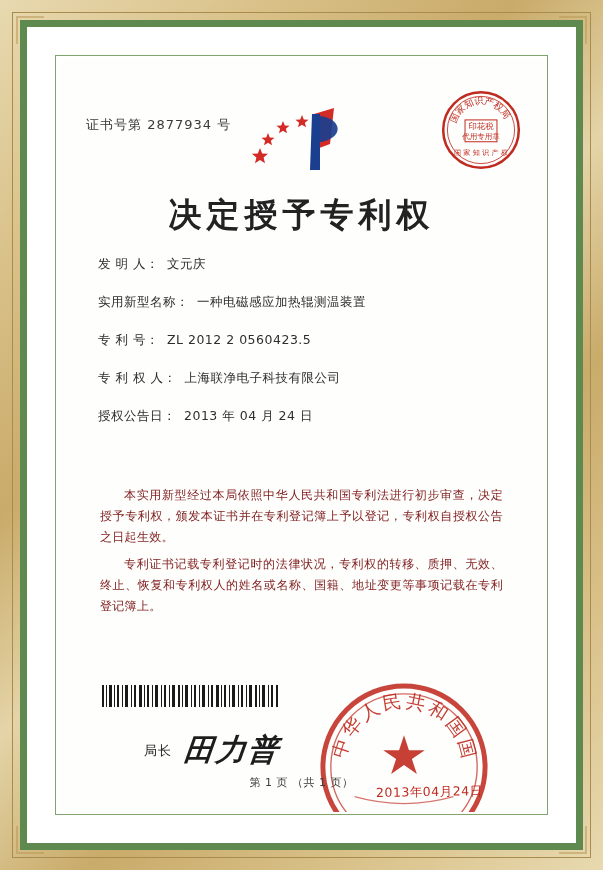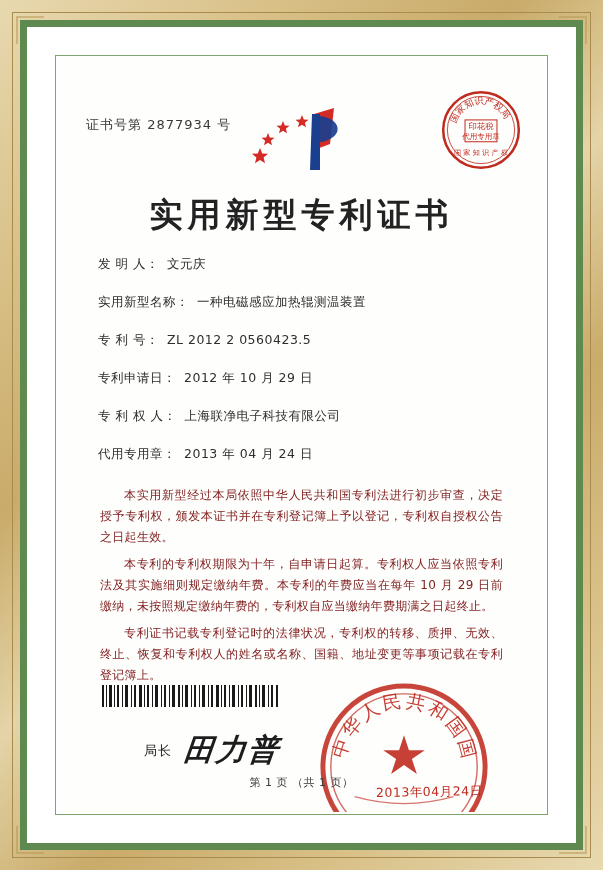--- a/index.html
+++ b/index.html
@@ -246,52 +246,47 @@
         <path id="sealArcTop" d="M50,50 m-31,0 a31,31 0 1,1 62,0" fill="none"></path>
         <text font-size="11" fill="#c02b20" font-family="DejaVu Sans, sans-serif">
           <textPath href="#sealArcTop" startOffset="8%">国家知识产权局</textPath>
         </text>
         <rect x="31" y="38" width="38" height="26" fill="none" stroke="#c02b20" stroke-width="1.2"></rect>
         <text x="50" y="49" font-size="10" fill="#c02b20" text-anchor="middle" font-family="DejaVu Sans, sans-serif">印花税</text>
         <text x="50" y="61" font-size="9" fill="#c02b20" text-anchor="middle" font-family="DejaVu Sans, sans-serif">代用专用章</text>
         <text x="50" y="80" font-size="8.5" fill="#c02b20" text-anchor="middle" font-family="DejaVu Sans, sans-serif">国 家 知 识 产 权</text>
       </svg>
 
-      <div id="main-title">实用新型专利证书</div>
+      <div id="main-title">决定授予专利权</div>
 
       <div id="fields">
         <div class="field-row">
           <span class="field-label">发 明 人：</span>
           <span class="field-value">文元庆</span>
         </div>
         <div class="field-row">
           <span class="field-label">实用新型名称：</span>
           <span class="field-value">一种电磁感应加热辊测温装置</span>
         </div>
         <div class="field-row">
           <span class="field-label">专 利 号：</span>
           <span class="field-value">ZL 2012 2 0560423.5</span>
         </div>
         <div class="field-row">
-          <span class="field-label">专利申请日：</span>
-          <span class="field-value">2012 年 10 月 29 日</span>
-        </div>
-        <div class="field-row">
           <span class="field-label">专 利 权 人：</span>
           <span class="field-value">上海联净电子科技有限公司</span>
         </div>
         <div class="field-row row-tight">
-          <span class="field-label">代用专用章：</span>
+          <span class="field-label">授权公告日：</span>
           <span class="field-value">2013 年 04 月 24 日</span>
         </div>
       </div>
 
       <div id="body-text">
         <p>本实用新型经过本局依照中华人民共和国专利法进行初步审查，决定授予专利权，颁发本证书并在专利登记簿上予以登记，专利权自授权公告之日起生效。</p>
-        <p>本专利的专利权期限为十年，自申请日起算。专利权人应当依照专利法及其实施细则规定缴纳年费。本专利的年费应当在每年 10 月 29 日前缴纳，未按照规定缴纳年费的，专利权自应当缴纳年费期满之日起终止。</p>
         <p>专利证书记载专利登记时的法律状况，专利权的转移、质押、无效、终止、恢复和专利权人的姓名或名称、国籍、地址变更等事项记载在专利登记簿上。</p>
       </div>
 
       <svg id="barcode" viewBox="0 0 176 22" preserveAspectRatio="none">
         <g fill="#1a1a1a">
           <rect x="0" y="0" width="2" height="22"></rect>
           <rect x="4" y="0" width="1" height="22"></rect>
           <rect x="7" y="0" width="3" height="22"></rect>
           <rect x="12" y="0" width="1" height="22"></rect>
           <rect x="15" y="0" width="2" height="22"></rect>

